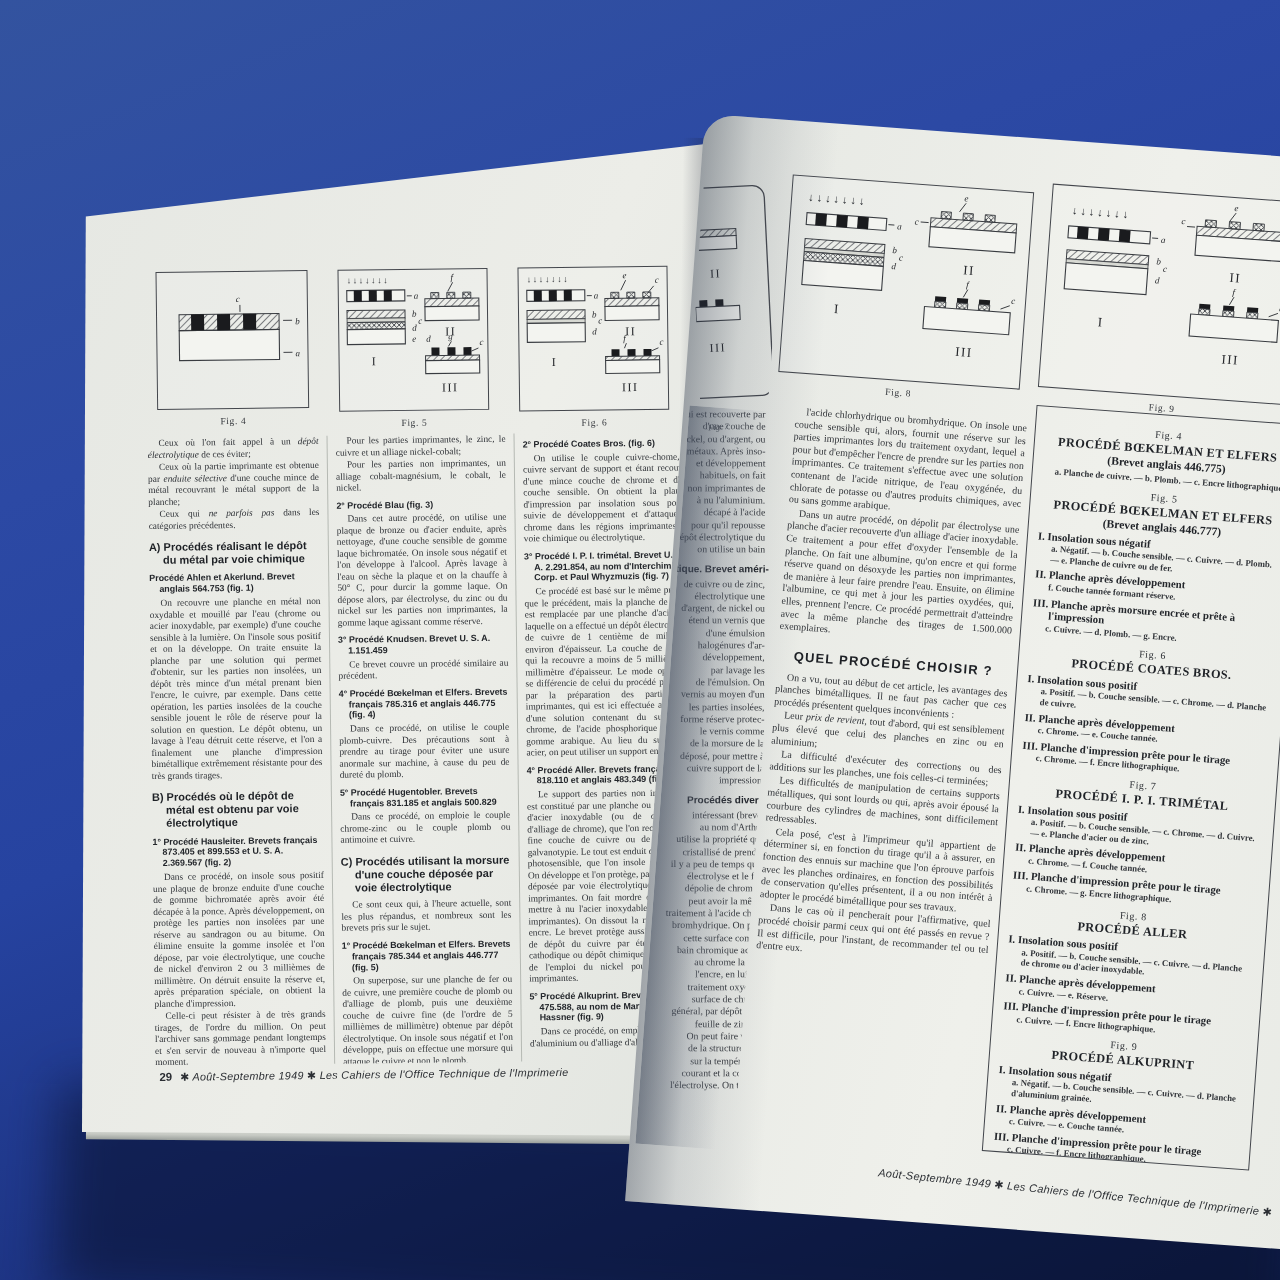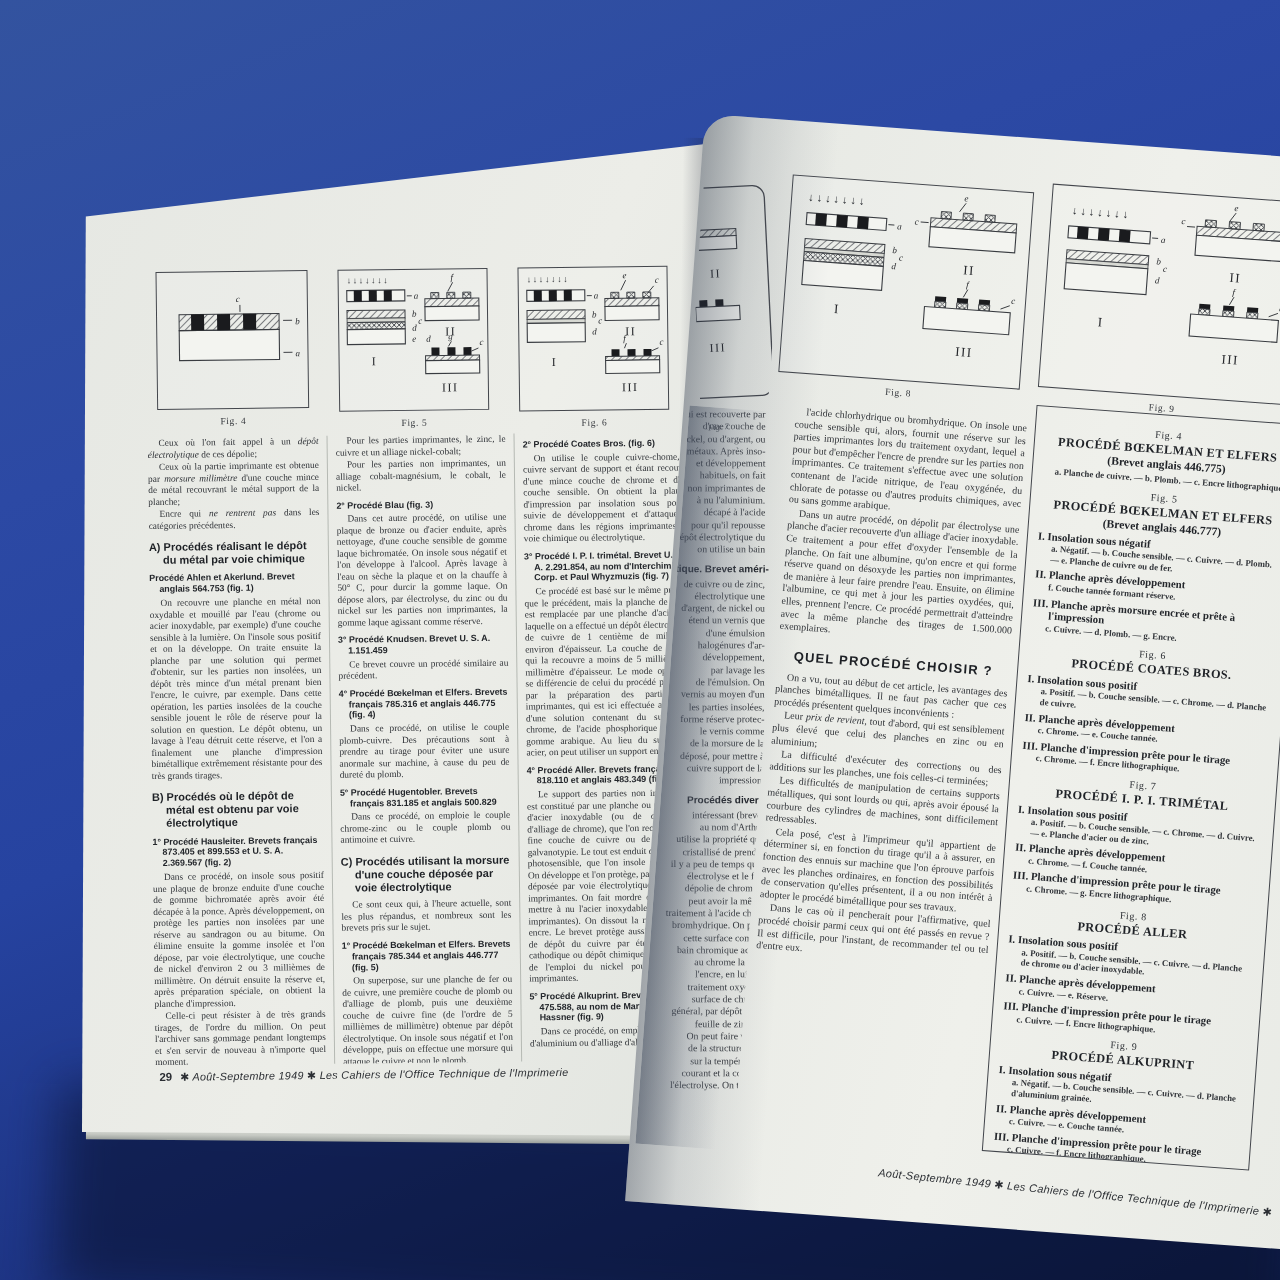--- a/index.html
+++ b/index.html
@@ -205,23 +205,23 @@
               <rect class="fs" x="86" y="93" width="54" height="13"></rect>
               <text class="rm" x="102" y="124">III</text>
             </svg>
           </div>
           <div class="figcap">Fig. 6</div>
         </div>
       </div>
 
       <div class="lp-cols">
         <div class="col">
-            <p class="para"><span>Ceux où l'on fait appel à un </span><span class="i">dépôt électrolytique</span><span> de ces dépolie;</span></p>
-            <p class="para"><span>Ceux où la partie imprimante est obtenue par </span><span class="i">morsure millimètre</span><span> d'une couche mince de métal recouvrant le métal support de la planche;</span></p>
-            <p class="para"><span>Encre qui </span><span class="i">ne rentrent pas</span><span> dans les catégories précédentes.</span></p>
+            <p class="para"><span>Ceux où l'on fait appel à un </span><span class="i">dépôt électrolytique</span><span> de ces éviter;</span></p>
+            <p class="para"><span>Ceux où la partie imprimante est obtenue par </span><span class="i">enduite sélective</span><span> d'une couche mince de métal recouvrant le métal support de la planche;</span></p>
+            <p class="para"><span>Ceux qui </span><span class="i">ne parfois pas</span><span> dans les catégories précédentes.</span></p>
             <div class="h"><span>A) Procédés réalisant le dépôt du métal par voie chimique</span></div>
             <div class="sub"><span>Procédé Ahlen et Akerlund. Brevet anglais 564.753 (fig. 1)</span></div>
             <p class="para"><span>On recouvre une planche en métal non oxydable et mouillé par l'eau (chrome ou acier inoxydable, par exemple) d'une couche sensible à la lumière. On l'insole sous positif et on la développe. On traite ensuite la planche par une solution qui permet d'obtenir, sur les parties non insolées, un dépôt très mince d'un métal prenant bien l'encre, le cuivre, par exemple. Dans cette opération, les parties insolées de la couche sensible jouent le rôle de réserve pour la solution en question. Le dépôt obtenu, un lavage à l'eau détruit cette réserve, et l'on a finalement une planche d'impression bimétallique extrêmement résistante pour des très grands tirages.</span></p>
             <div class="h"><span>B) Procédés où le dépôt de métal est obtenu par voie électrolytique</span></div>
             <div class="sub"><span>1° Procédé Hausleiter. Brevets français 873.405 et 899.553 et U. S. A. 2.369.567 (fig. 2)</span></div>
             <p class="para"><span>Dans ce procédé, on insole sous positif une plaque de bronze enduite d'une couche de gomme bichromatée après avoir été décapée à la ponce. Après développement, on protège les parties non insolées par une réserve au sandragon ou au bitume. On élimine ensuite la gomme insolée et l'on dépose, par voie électrolytique, une couche de nickel d'environ 2 ou 3 millièmes de millimètre. On détruit ensuite la réserve et, après préparation spéciale, on obtient la planche d'impression.</span></p>
             <p class="para"><span>Celle-ci peut résister à de très grands tirages, de l'ordre du million. On peut l'archiver sans gommage pendant longtemps et s'en servir de nouveau à n'importe quel moment.</span></p>
           </div>
         <div class="col mid">
             <p class="para"><span>Pour les parties imprimantes, le zinc, le cuivre et un alliage nickel-cobalt;</span></p>

